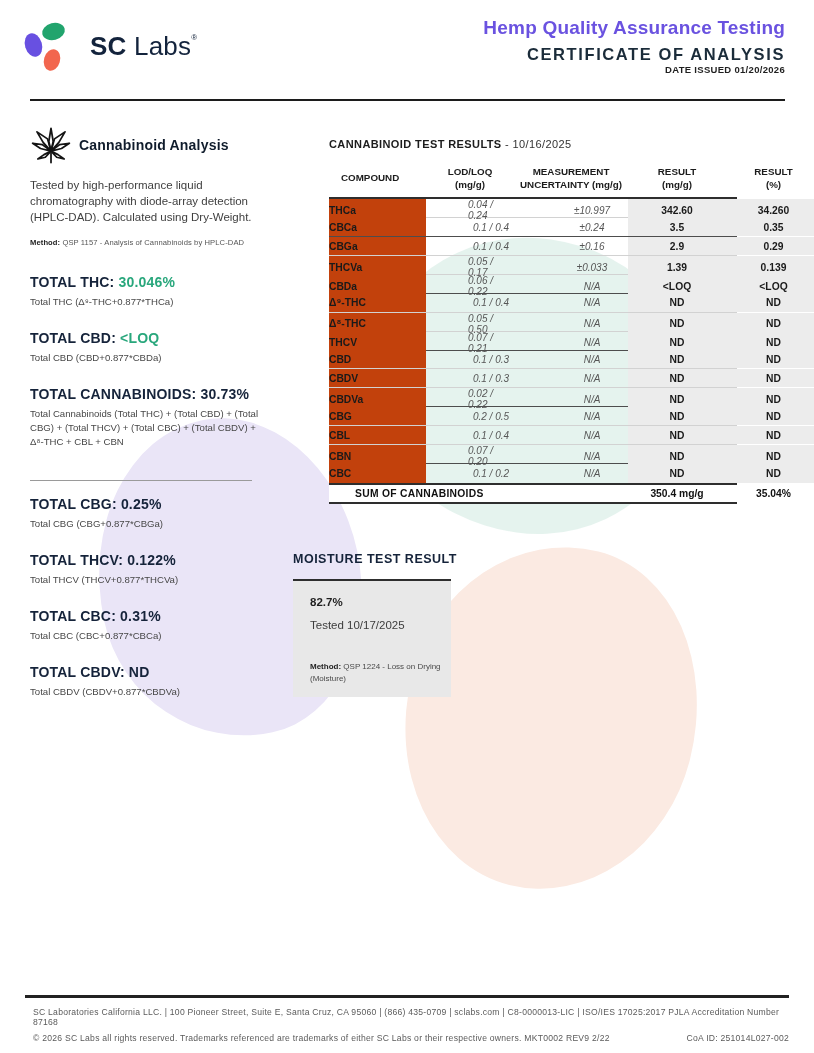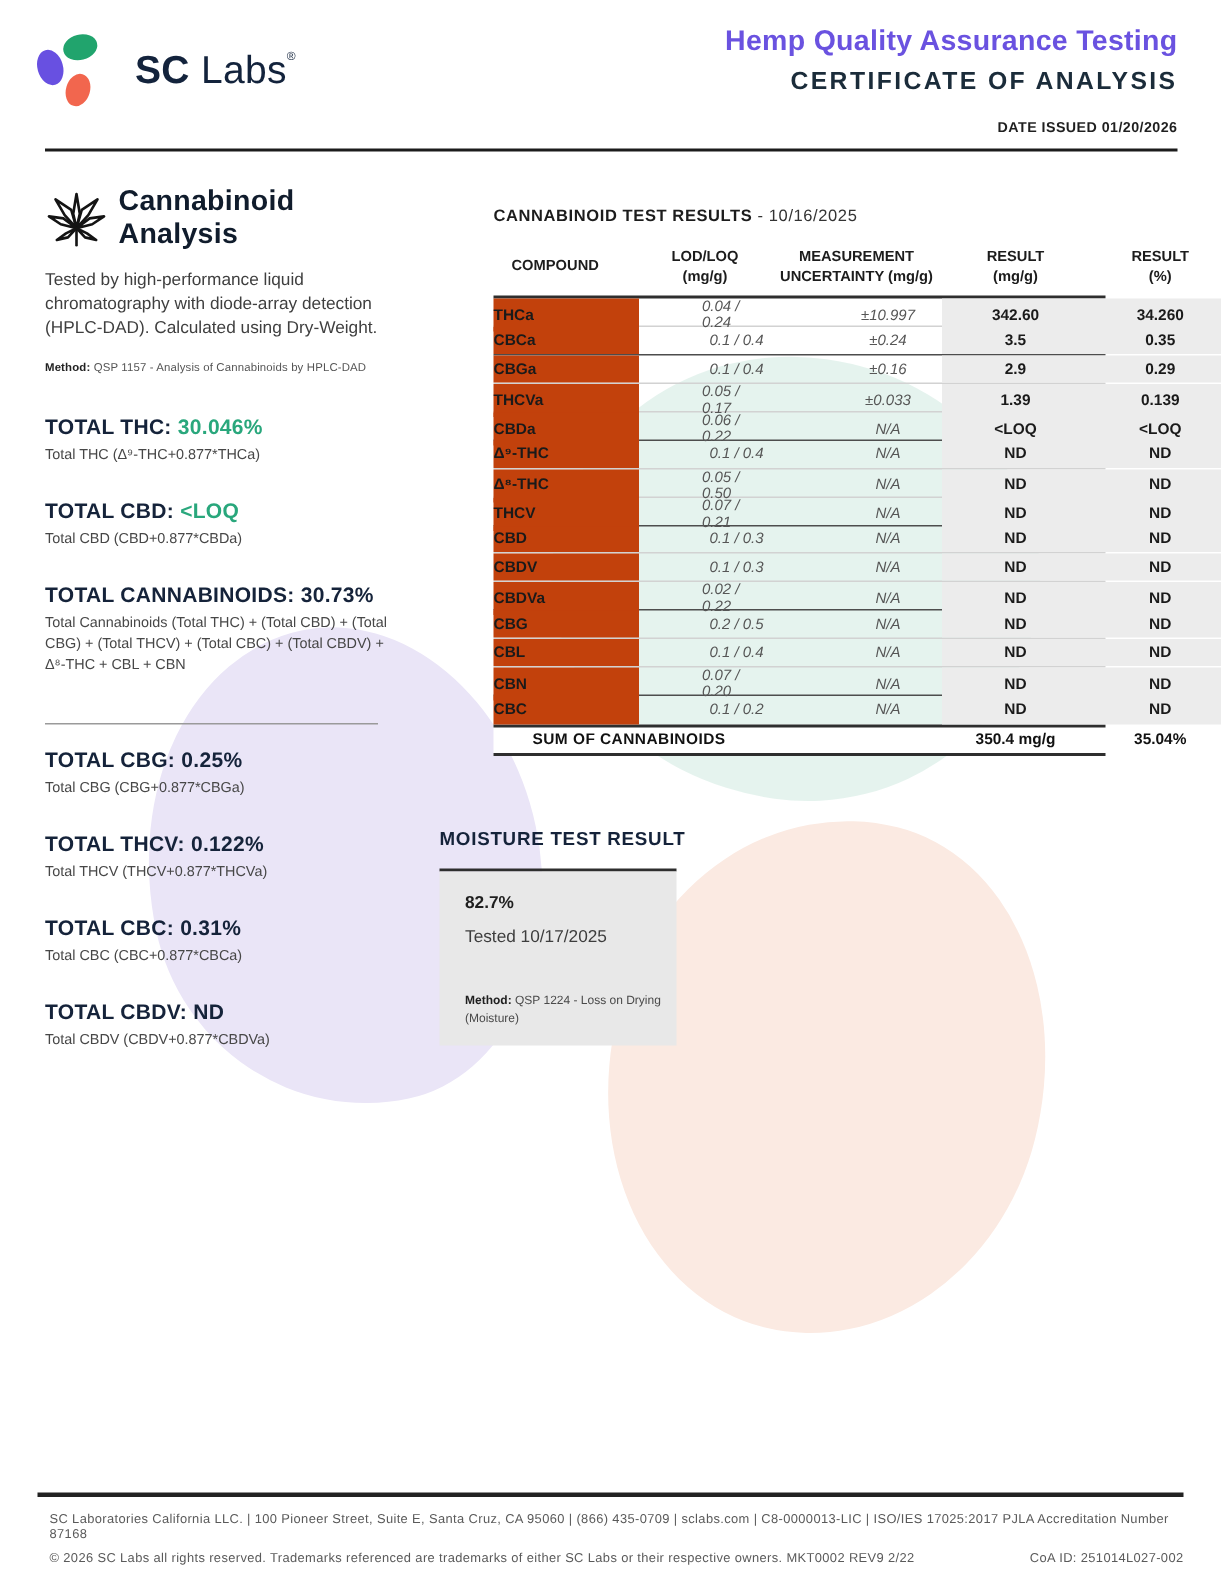--- a/index.html
+++ b/index.html
@@ -30,27 +30,27 @@
   .dot { position:absolute; border-radius:50%; }
   .dot-purple { left:0px; top:13px; width:17px; height:24px; background:#6850E1; transform:rotate(-16deg); }
   .dot-green  { left:17px; top:3px;  width:23px; height:17px; background:#21A46D; transform:rotate(-14deg); }
   .dot-coral  { left:19px; top:29px; width:16px; height:22px; background:#F2664E; transform:rotate(16deg); }
   .logo-text { font-size:26px; color:#13233C; margin-left:21px; letter-spacing:0.2px; }
   .logo-text .sc { font-weight:bold; }
   .logo-text .reg { font-size:8px; vertical-align:top; position:relative; top:2px; }
   .header-right { position:absolute; right:29px; top:17px; text-align:right; z-index:2; }
   .hqat { font-size:19px; font-weight:bold; color:#6A52E0; letter-spacing:0.2px; }
   .coa-title { font-size:16.5px; font-weight:bold; color:#1B2C3A; letter-spacing:1.6px; margin-top:6px; }
-  .date-issued { font-size:9.5px; font-weight:bold; color:#1f1f1f; letter-spacing:0.3px; margin-top:16px; }
+  .date-issued { font-size:9.5px; font-weight:bold; color:#1f1f1f; letter-spacing:0.3px; margin-top:0; }
   .top-rule { position:absolute; left:30px; top:99px; width:755px; height:2px; background:#1c1c1c; z-index:2; }
   
   .left-panel { position:absolute; left:30px; top:124px; width:242px; z-index:1; }
   .section-head { display:flex; align-items:center; gap:7px; }
   .leaf-icon { width:42px; height:42px; flex:0 0 auto; }
-  .section-title { font-size:19px; font-weight:bold; color:#101C2C; letter-spacing:0.2px; }
+  .section-title { font-size:14px; font-weight:bold; color:#101C2C; letter-spacing:0.2px; }
   .desc { font-size:11.5px; color:#3F3F3F; line-height:1.4; margin-top:11px; }
   .method-line { font-size:7.6px; color:#555; margin-top:13px; letter-spacing:0.1px; }
   .method-line b { color:#222; }
   .total-block { margin-top:21px; }
   .tb-first { margin-top:27px; }
   .total-line { font-size:14px; font-weight:bold; color:#15233A; letter-spacing:0.2px; }
   .val-green { color:#29A77C; }
   .val-dark { color:#15233A; }
   .formula { font-size:9.6px; color:#474747; margin-top:5px; line-height:1.45; }
   .left-divider { width:222px; height:1px; background:#9a9a9a; margin-top:31px; }

